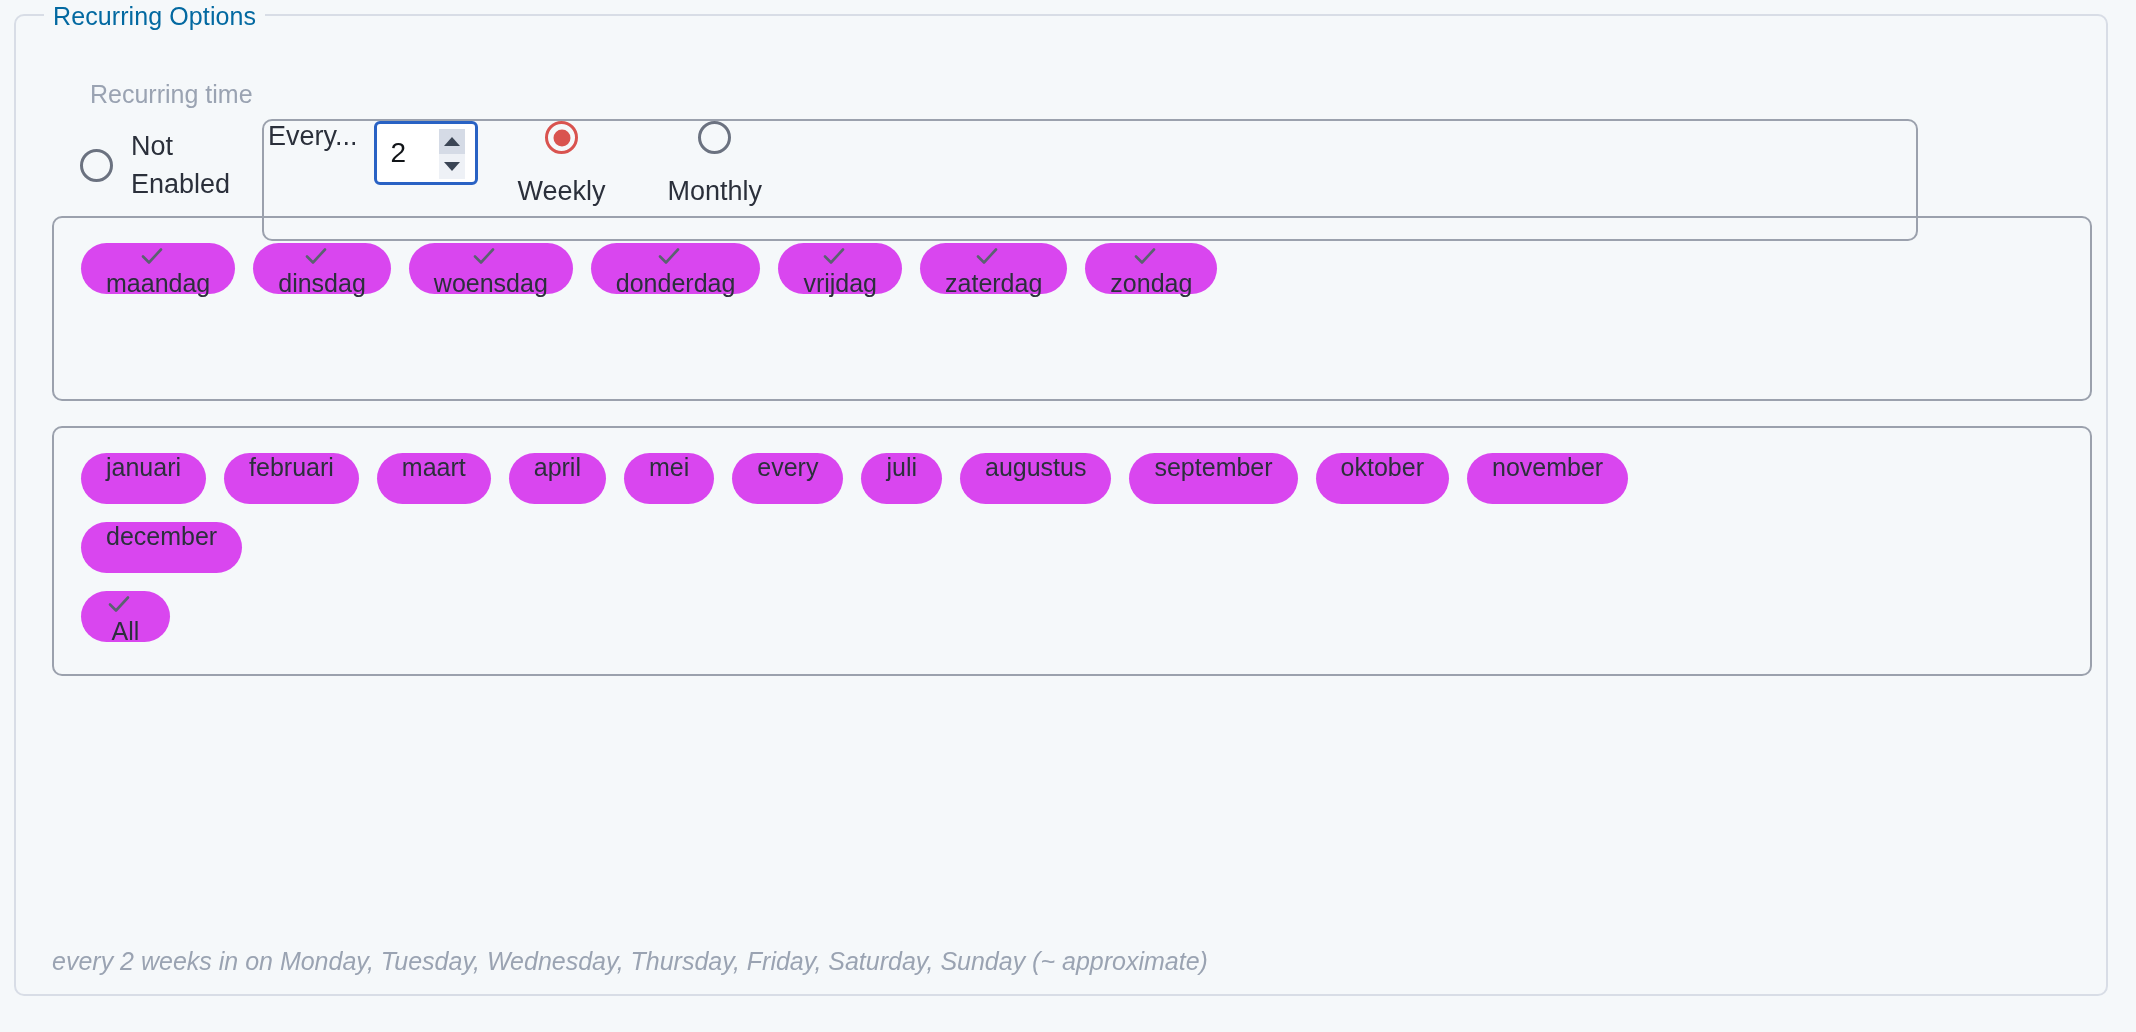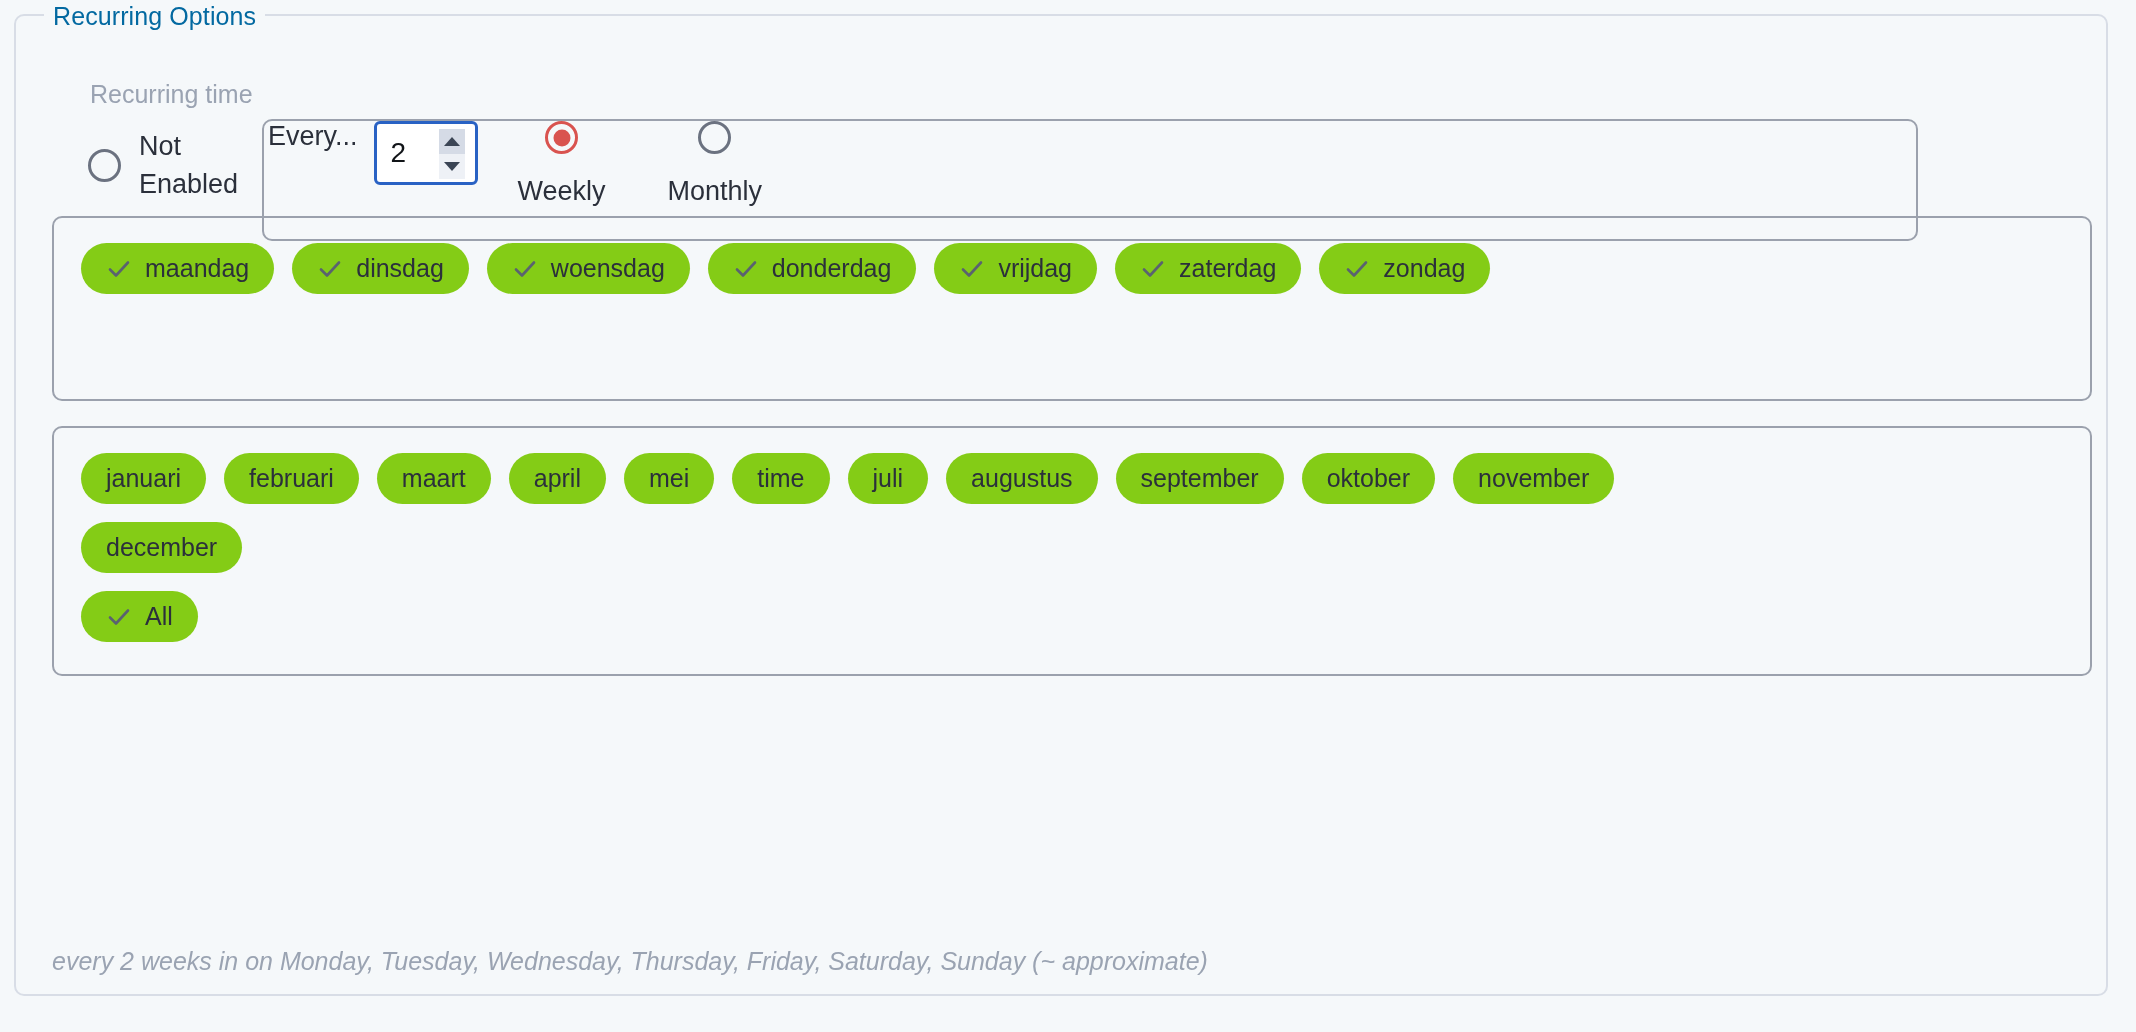--- a/index.html
+++ b/index.html
@@ -53,21 +53,21 @@
   .row-top {
     position: absolute;
     left: 64px;
     top: 103px;
     width: 2010px;
     height: 120px;
   }
 
   .radio-not-enabled {
     position: absolute;
-    left: 8px;
+    left: 0;
     top: 8px;
     display: flex;
     align-items: center;
     gap: 18px;
     cursor: pointer;
   }
   .radio-circle {
     width: 33px;
     height: 33px;
     border-radius: 50%;
@@ -197,26 +197,27 @@
     padding: 25px 0 0 27px;
     gap: 0;
   }
   .chip {
     display: inline-flex;
     align-items: center;
     height: 51px;
     padding: 0 25px;
     margin: 0 18px 18px 0;
     border-radius: 26px;
-    background: #84cc16;
+    background: #d946ef;
     font-size: 25px;
     color: #2b303b;
     cursor: pointer;
     white-space: nowrap;
     box-sizing: border-box;
+    flex-direction: column;
   }
   .chip .check {
     display: inline-block;
     width: 26px;
     height: 26px;
     margin-right: 13px;
     flex: none;
   }
   .chip .check svg { display: block; }
   .chip-break { flex-basis: 100%; height: 0; }
@@ -349,21 +350,21 @@
         <div class="chip">
           <span>maart</span>
         </div>
         <div class="chip">
           <span>april</span>
         </div>
         <div class="chip">
           <span>mei</span>
         </div>
         <div class="chip">
-          <span>time</span>
+          <span>every</span>
         </div>
         <div class="chip">
           <span>juli</span>
         </div>
         <div class="chip">
           <span>augustus</span>
         </div>
         <div class="chip">
           <span>september</span>
         </div>

